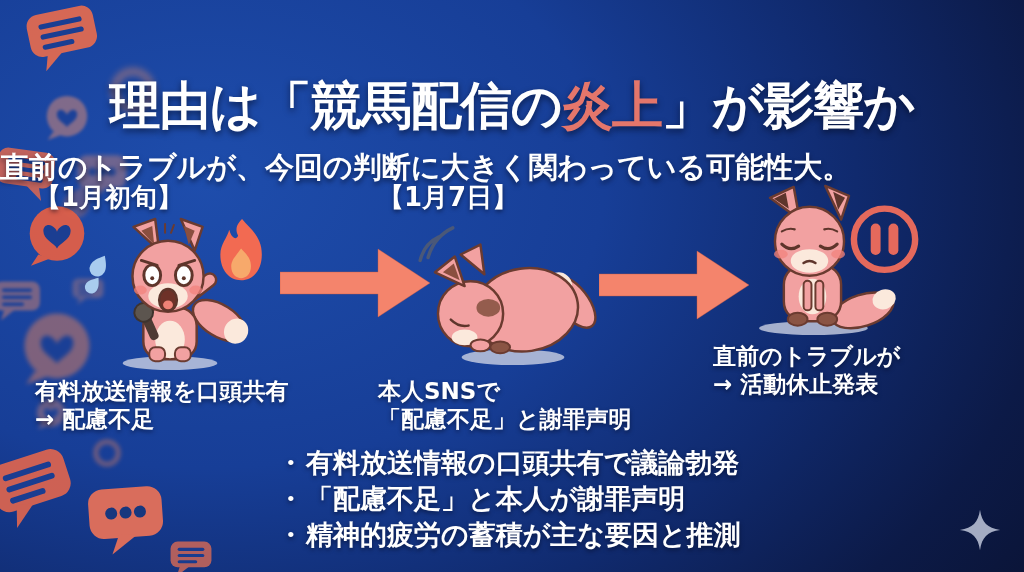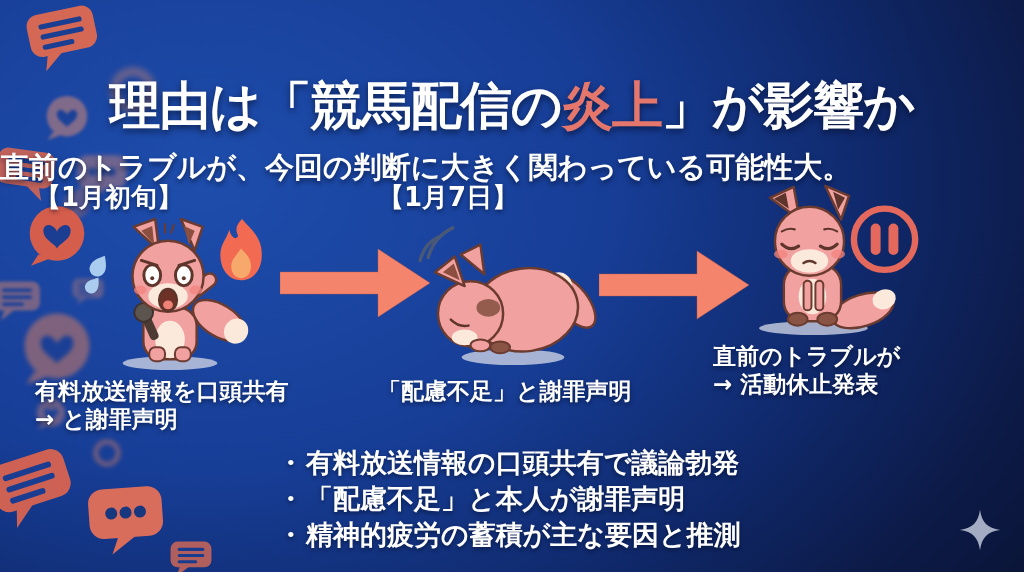--- a/index.html
+++ b/index.html
@@ -208,21 +208,21 @@
         <circle cx="149" cy="62" r="2" fill="#5E352B"></circle>
         <path d="M106 44 L122 49 M160 44 L144 49" stroke="#5E352B" stroke-width="3" stroke-linecap="round"></path>
         <ellipse cx="133" cy="84" rx="9" ry="11" fill="#6E3128" stroke="#5E352B" stroke-width="2.5"></ellipse>
         <ellipse cx="133" cy="89" rx="5" ry="4.5" fill="#EE8277"></ellipse>
         <ellipse cx="105" cy="74" rx="6.5" ry="4.5" fill="#F2837D" opacity="0.75"></ellipse>
         <ellipse cx="161" cy="74" rx="6.5" ry="4.5" fill="#F2837D" opacity="0.75"></ellipse>
       </svg>
     </div>
     <div class="caption">
       <div>有料放送情報を口頭共有</div>
-      <div>→ と謝罪声明</div>
+      <div>→ 配慮不足</div>
     </div>
   </div>
 
   <div class="col col-2">
     <div class="date">【1月7日】</div>
     <div class="illo">
       <svg viewBox="0 0 270 158">
         <ellipse cx="135" cy="142" rx="52" ry="8" fill="#CBD1E3" opacity="0.8"></ellipse>
 
         <path d="M60 20 q-15 7 -19 24 M74 11 q-19 9 -25 30" stroke="#4A5878" stroke-width="3.5" fill="none" stroke-linecap="round"></path>
@@ -240,20 +240,21 @@
         <polygon points="64,56 75,47 81,64" fill="#8A4F3F"></polygon>
         <ellipse cx="110" cy="92" rx="12" ry="9" fill="#8A5444" opacity="0.9"></ellipse>
         <ellipse cx="86" cy="122" rx="13" ry="8" fill="#FBE9DC"></ellipse>
         <path d="M72 104 q8 8 18 6" stroke="#5E352B" stroke-width="2.5" fill="none" stroke-linecap="round"></path>
 
         <ellipse cx="102" cy="130" rx="10" ry="6" fill="#F2A1A1" stroke="#6B3B30" stroke-width="2"></ellipse>
         <ellipse cx="122" cy="132" rx="10" ry="6" fill="#8A5444" stroke="#6B3B30" stroke-width="2"></ellipse>
       </svg>
     </div>
     <div class="caption">
+      <div>本人SNSで</div>
       <div>「配慮不足」と謝罪声明</div>
     </div>
   </div>
 
   <div class="col col-3">
     <div class="illo">
       <svg viewBox="0 0 270 158">
 
         <g>
           <circle cx="172" cy="58" r="31" fill="none" stroke="#E4695C" stroke-width="6.5"></circle>

